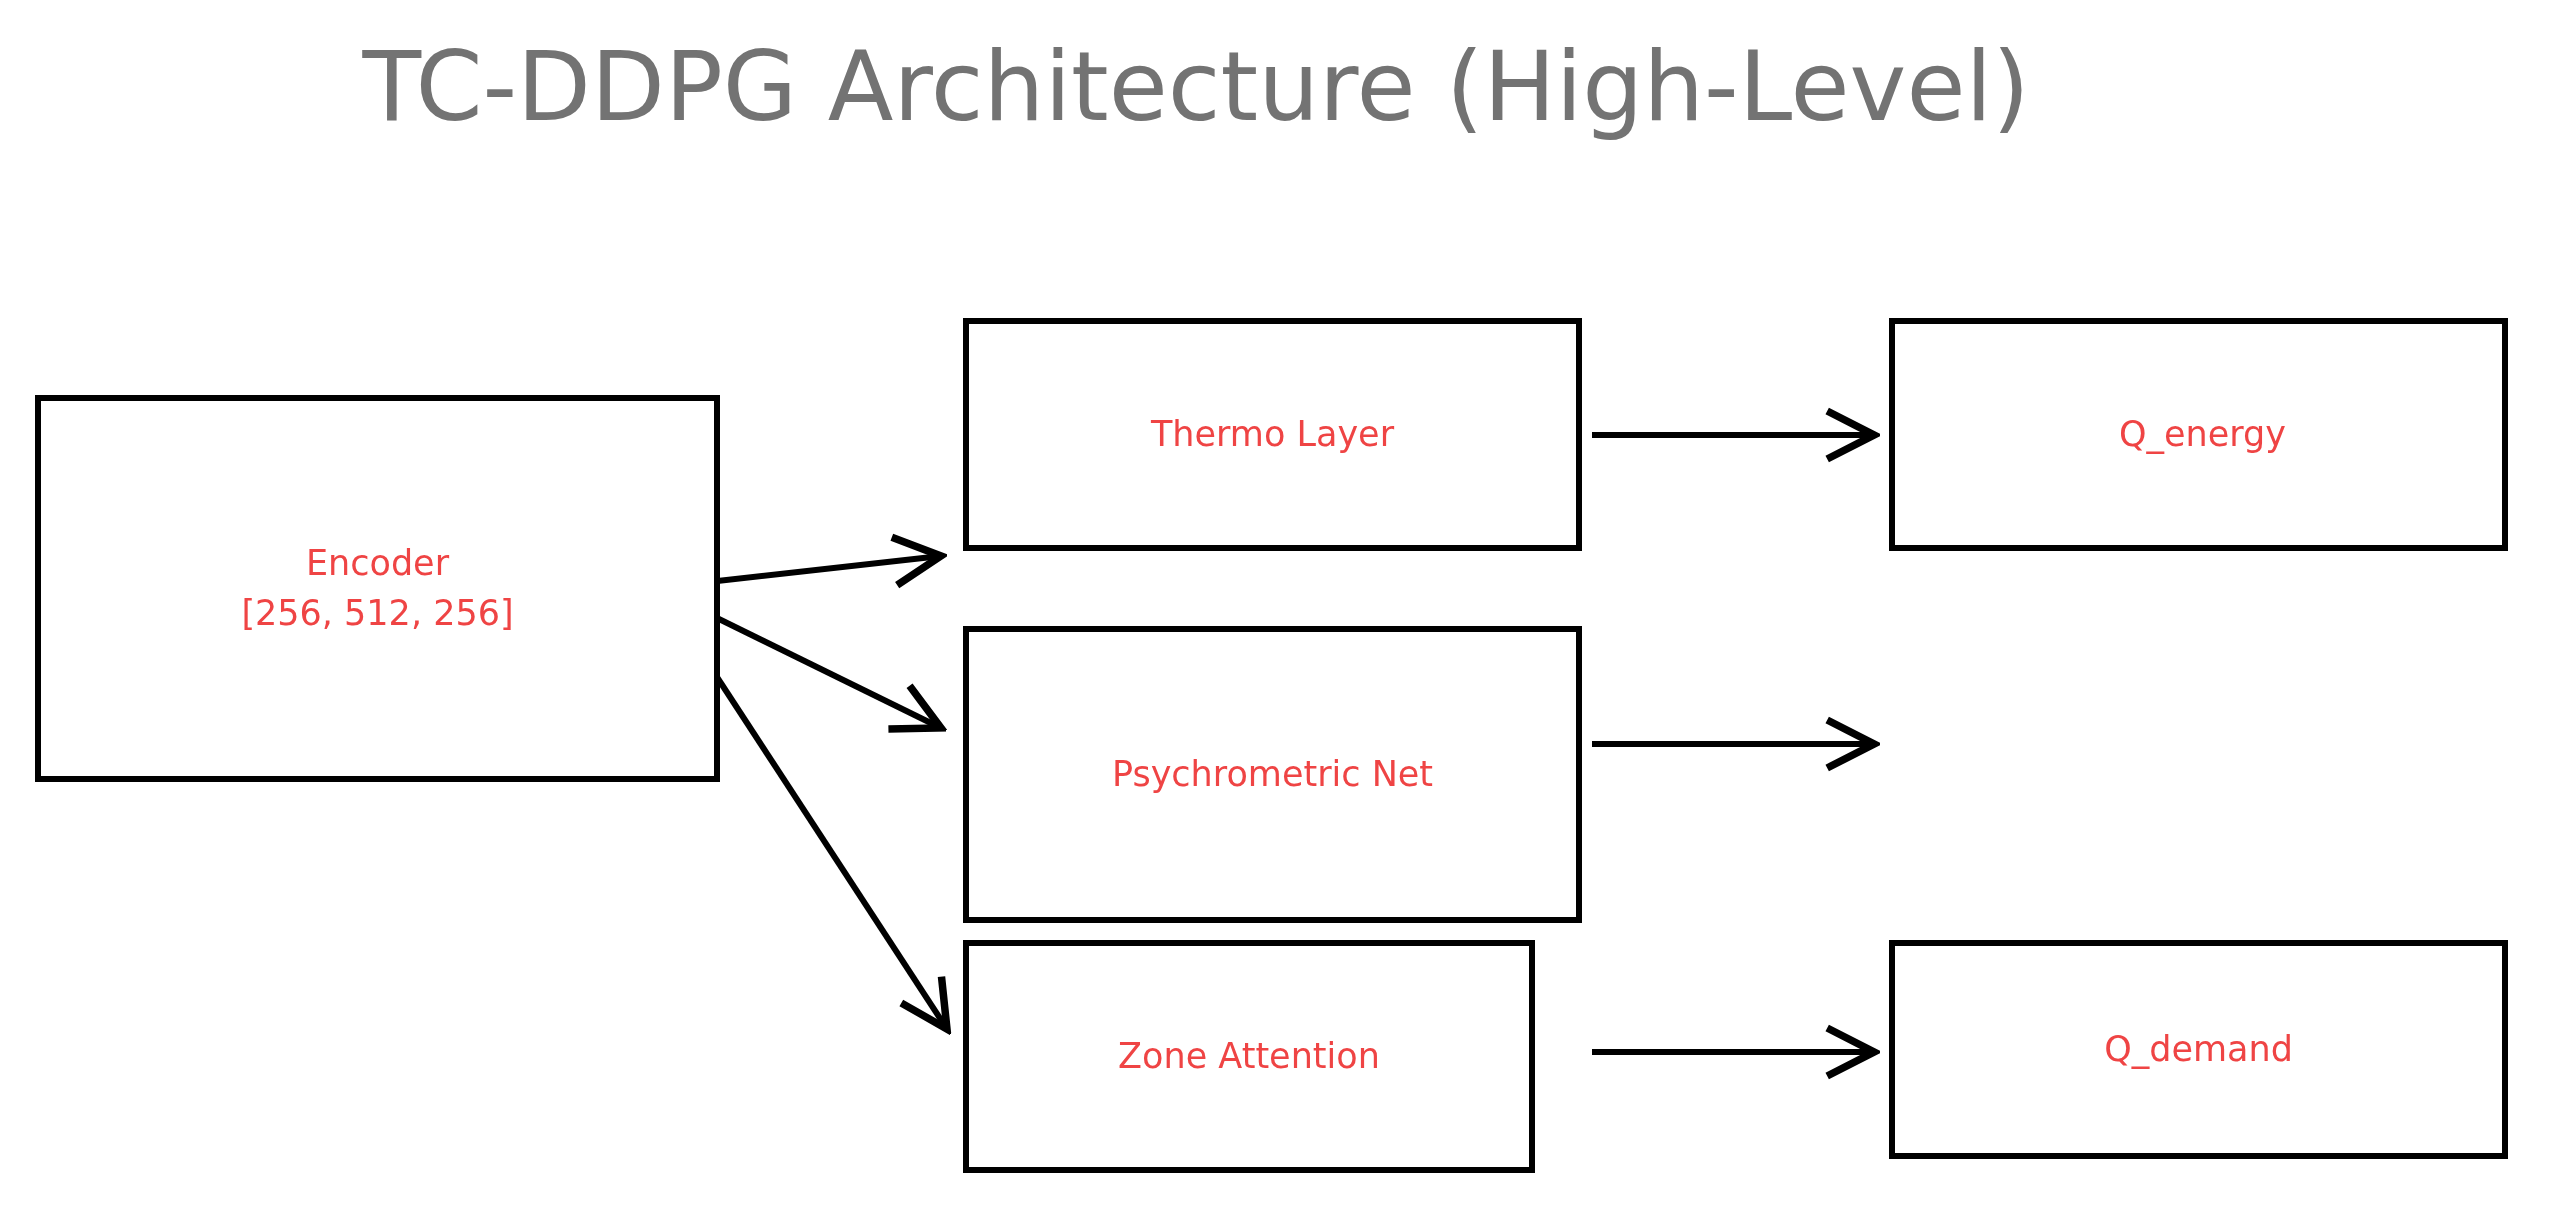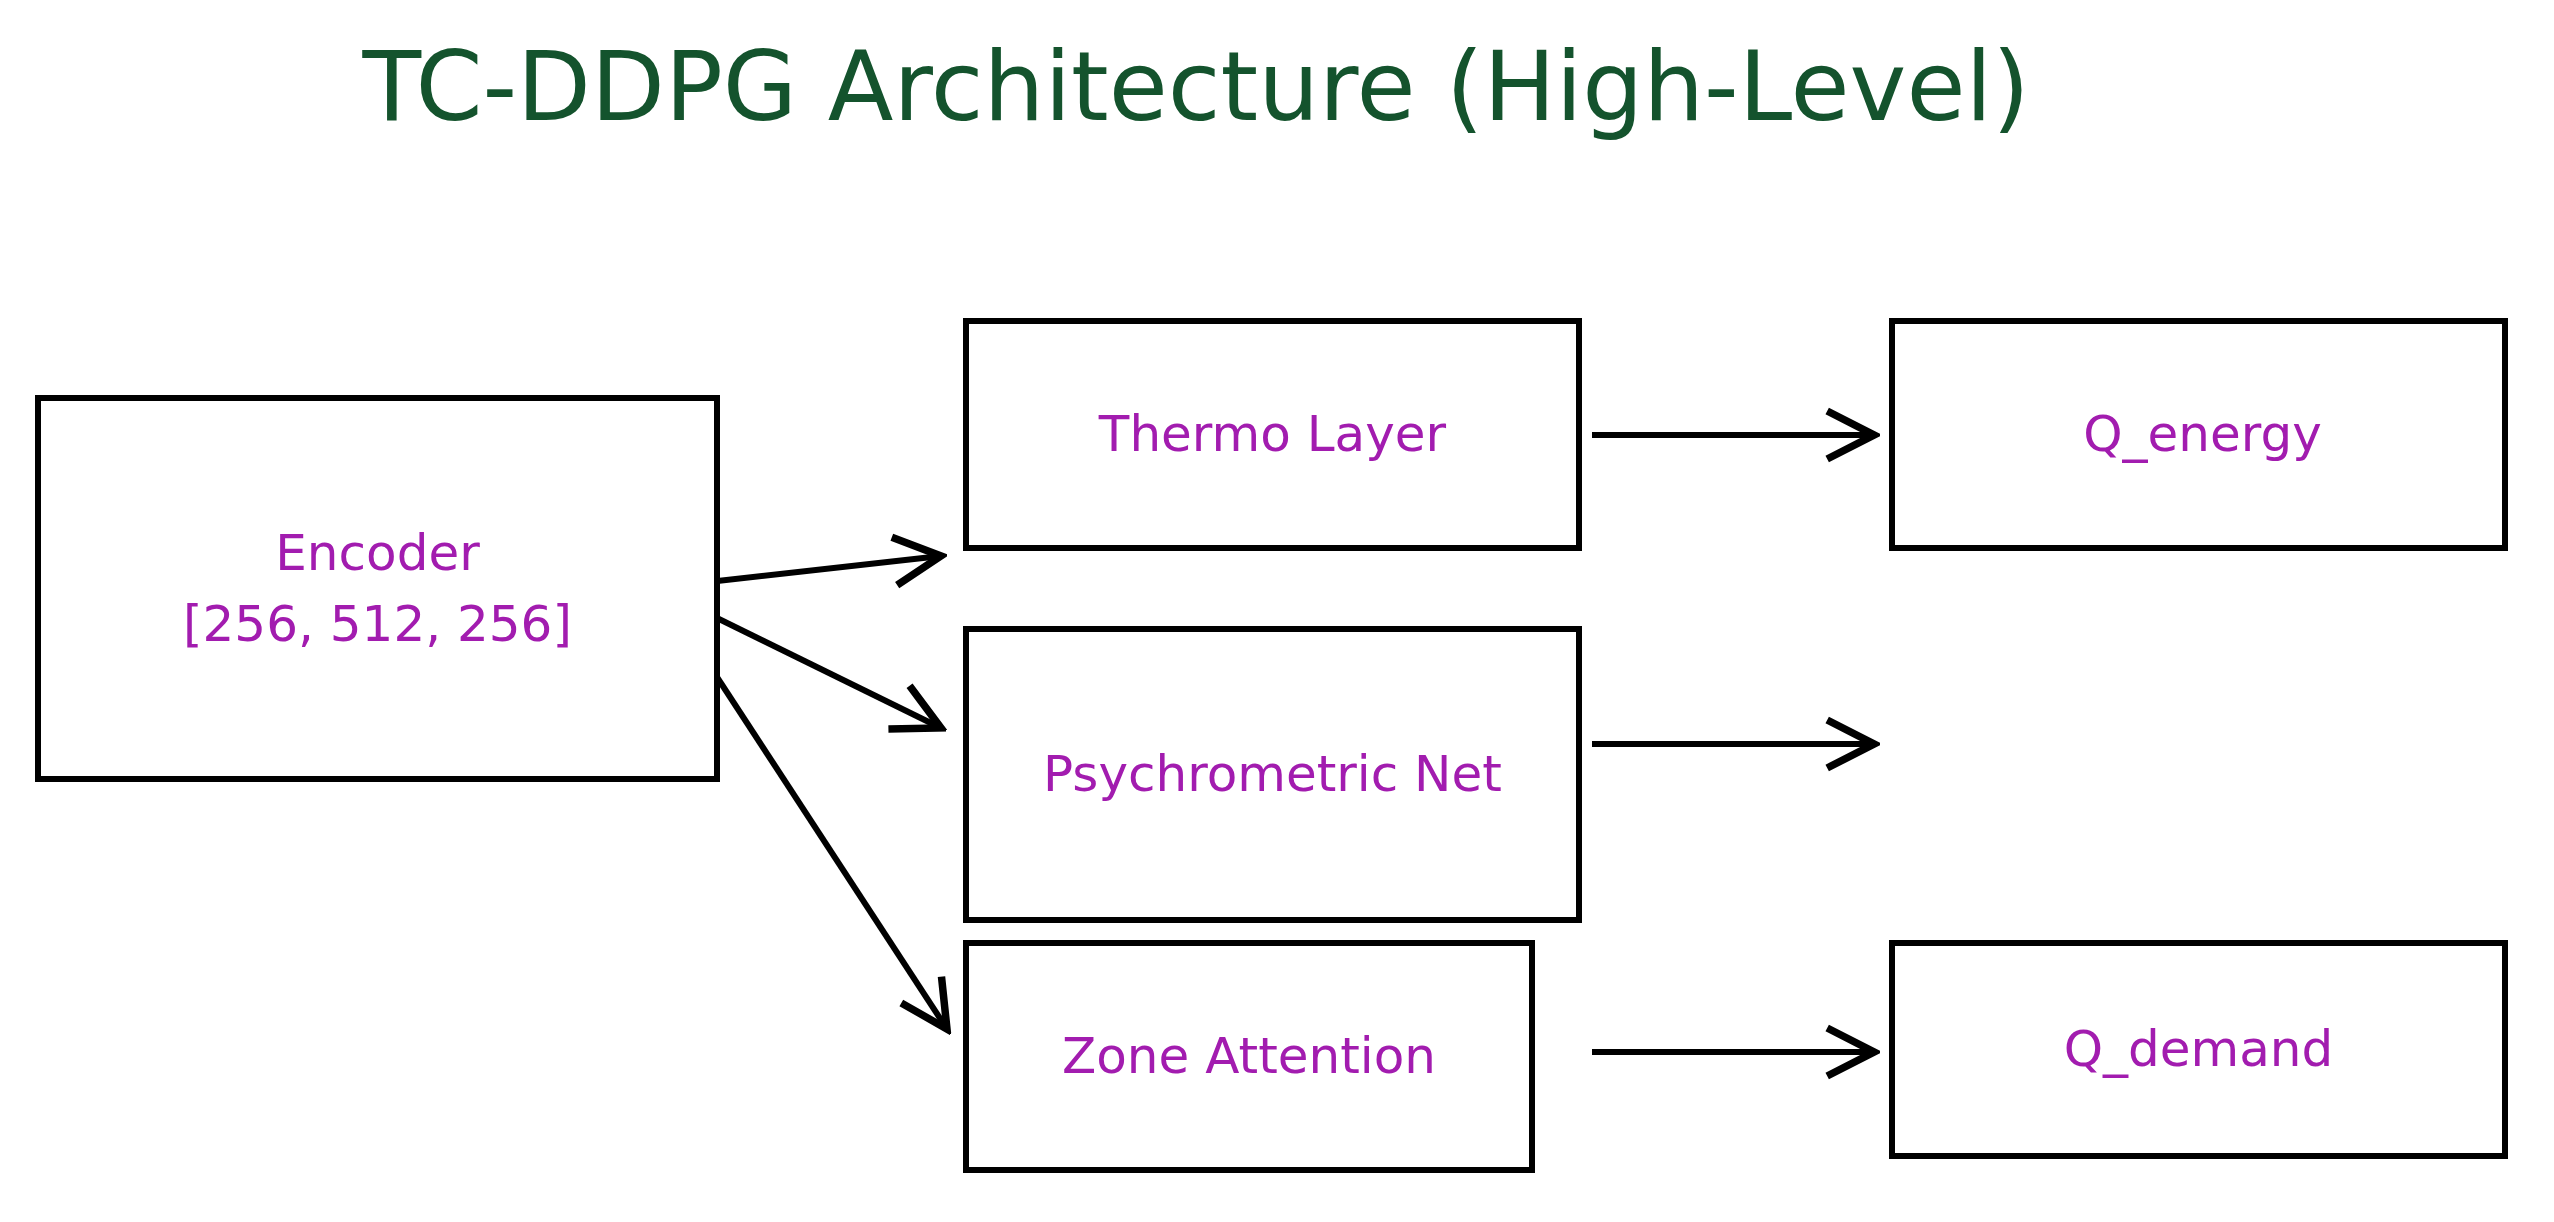--- a/index.html
+++ b/index.html
@@ -16,34 +16,34 @@
     font-family: "DejaVu Sans", "Liberation Sans", sans-serif;
   }
   .title {
     position: absolute;
     left: 0;
     top: 30px;
     width: 2392px;
     text-align: center;
     font-size: 96px;
     line-height: 1.2;
-    color: #14532d;
+    color: #737373;
     white-space: nowrap;
   }
   .node {
     position: absolute;
     box-sizing: border-box;
     border: 6px solid #000000;
     background: #ffffff;
     display: flex;
     align-items: center;
     justify-content: center;
     text-align: center;
-    color: #a21caf;
-    font-size: 50px;
+    color: #ef4444;
+    font-size: 35px;
     line-height: 1.42;
   }
   .node .label {
     white-space: nowrap;
   }
   .node-encoder   { left: 35px;   top: 395px; width: 685px; height: 387px; }
   .node-thermo    { left: 963px;  top: 318px; width: 619px; height: 233px; }
   .node-psychro   { left: 963px;  top: 626px; width: 619px; height: 297px; }
   .node-zone      { left: 963px;  top: 940px; width: 572px; height: 233px; }
   .node-qenergy   { left: 1889px; top: 318px; width: 619px; height: 233px; padding-left: 8px; }

